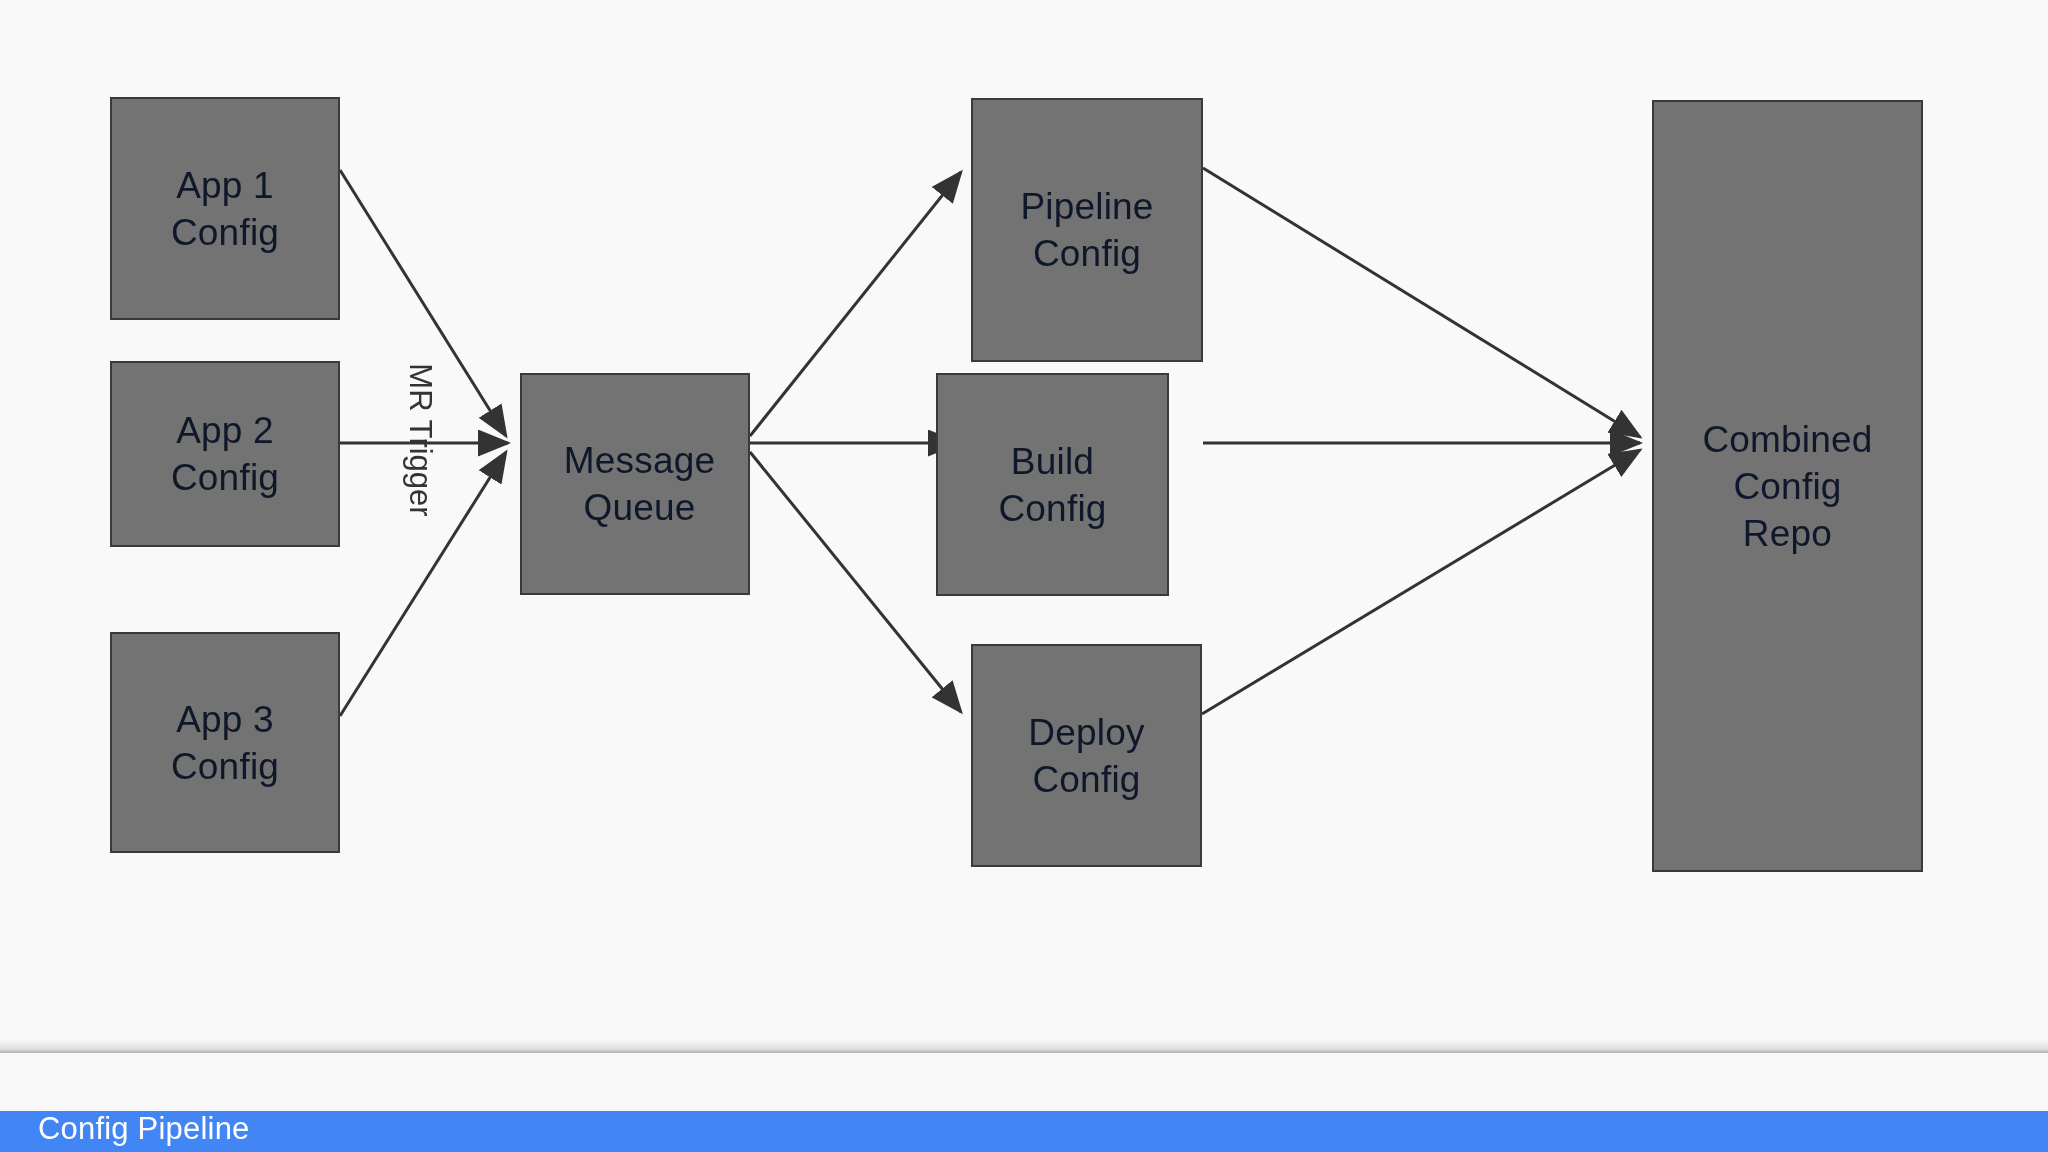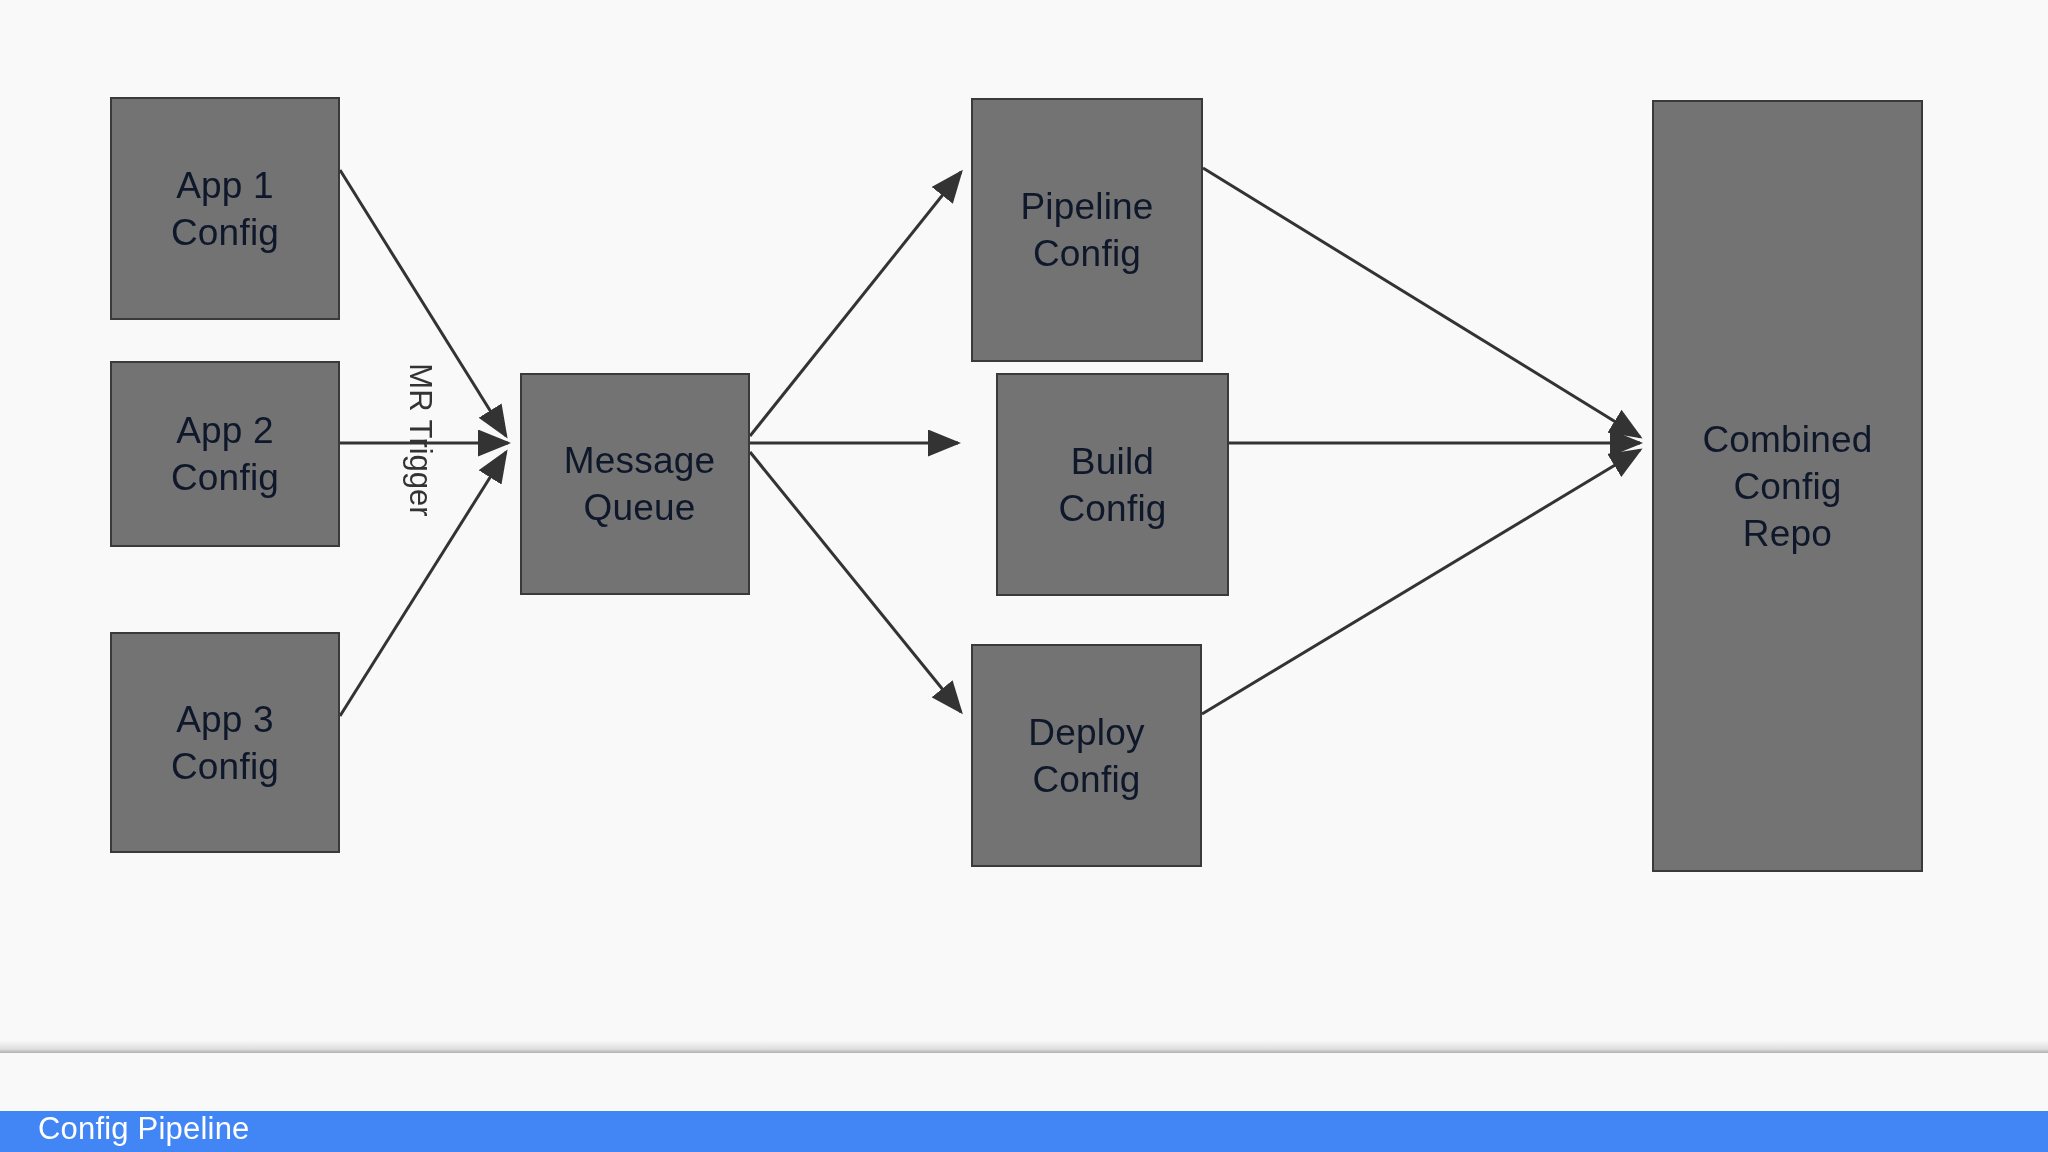--- a/index.html
+++ b/index.html
@@ -139,21 +139,21 @@
     <div class="node" style="left:520px; top:331px; width:230px; height:222px;padding-left:9px;">
       <span>Message
 Queue</span>
     </div>
 
     <div class="node" style="left:971px; top:56px; width:232px; height:264px;">
       <span>Pipeline
 Config</span>
     </div>
 
-    <div class="node" style="left:996px; top:331px; width:233px; height:223px;">
+    <div class="node" style="left:936px; top:331px; width:233px; height:223px;">
       <span>Build
 Config</span>
     </div>
 
     <div class="node" style="left:971px; top:602px; width:231px; height:223px;">
       <span>Deploy
 Config</span>
     </div>
 
     <div class="node" style="left:1652px; top:58px; width:271px; height:772px;">

